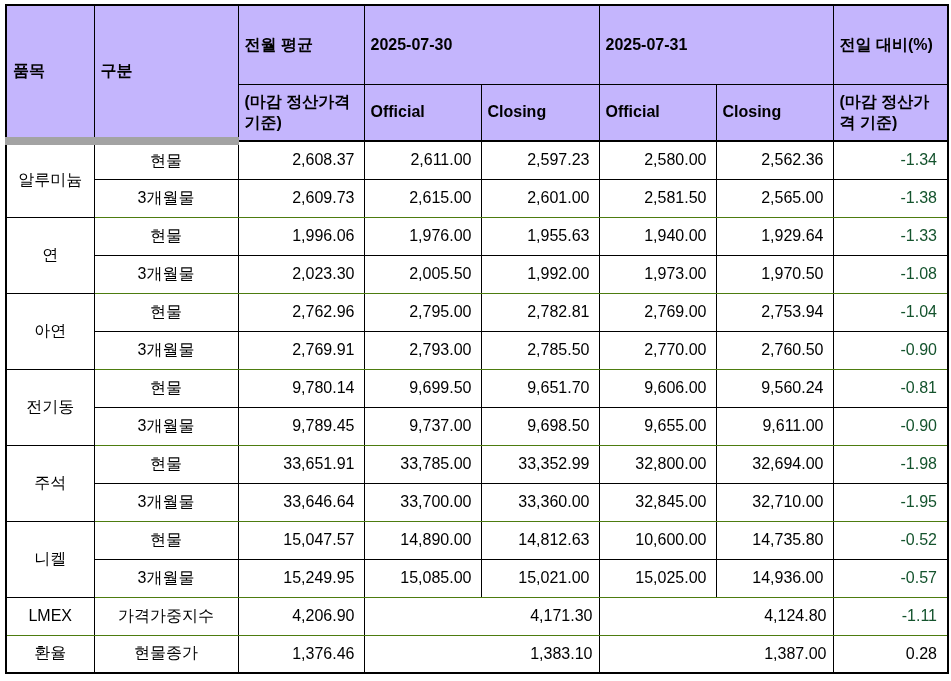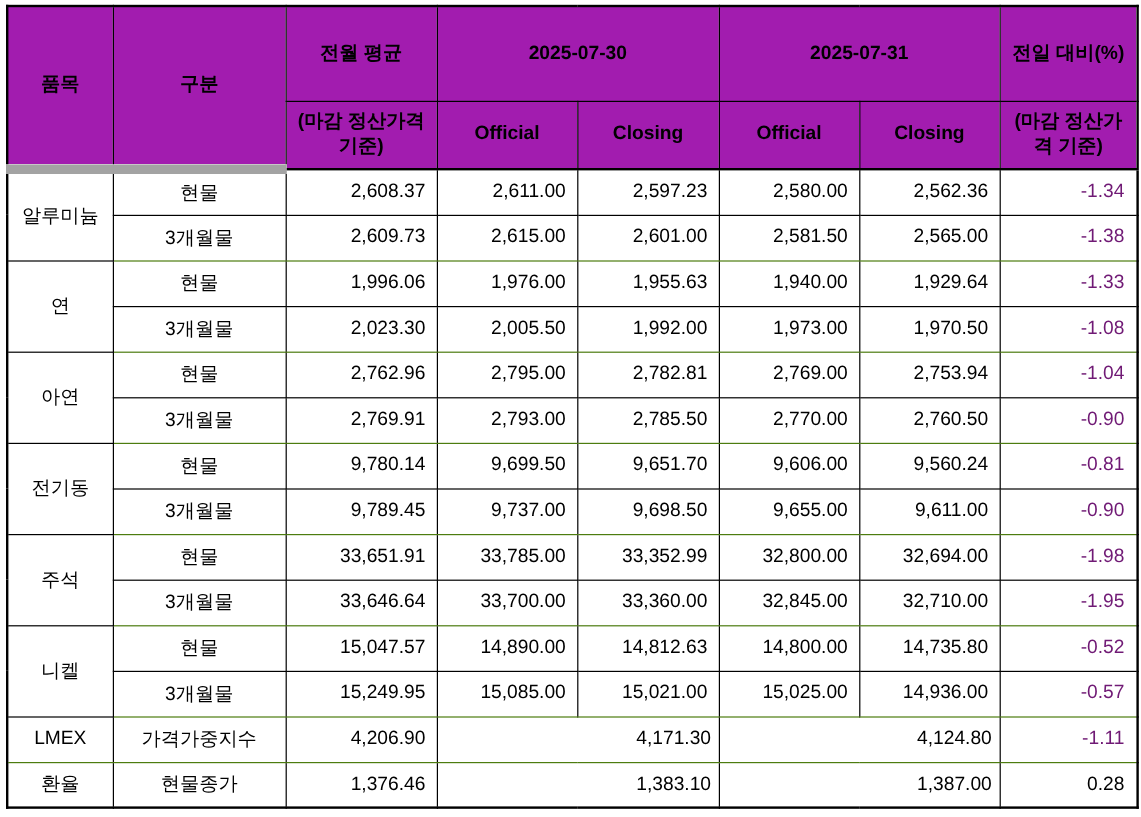--- a/index.html
+++ b/index.html
@@ -18,39 +18,39 @@
     width: 942px;
     border: 2px solid #000000;
   }
   th, td {
     border: 1px solid #000000;
     padding: 0 6px;
     vertical-align: middle;
     overflow: hidden;
   }
   thead th {
-    background: #a21caf;
+    background: #c4b5fd;
     font-weight: bold;
     font-size: 16px;
-    text-align: center;
+    text-align: left;
     line-height: 1.3;
   }
   thead tr.h-row1 th { height: 78px; }
   thead tr.h-row2 th { height: 55px; }
   thead { border-bottom: 2px solid #000000; }
   thead th[rowspan] { border-bottom: 8px solid #a3a3a3; }
   tbody tr { height: 38px; }
   tbody td { font-size: 16px; }
   tbody tr.group-end td { border-bottom: 1px solid #4d7c0f; }
   td.c-item { text-align: center; }
   td.c-cat  { text-align: center; }
   td.num    { text-align: right; padding-right: 9px; }
   td.merged { text-align: right; }
   td.chg    { text-align: right; padding-right: 10px; }
-  td.chg.neg { color: #701a75; }
+  td.chg.neg { color: #14532d; }
   col.w-item { width: 88px; }
   col.w-cat  { width: 144px; }
   col.w-prev { width: 126px; }
   col.w-o1   { width: 117px; }
   col.w-c1   { width: 118px; }
   col.w-o2   { width: 117px; }
   col.w-c2   { width: 117px; }
   col.w-chg  { width: 115px; }
 </style>
 </head>
@@ -186,21 +186,21 @@
       <td class="num">32,710.00</td>
       <td class="chg neg">-1.95</td>
     </tr>
 
     <tr>
       <td rowspan="2" class="c-item">니켈</td>
       <td class="c-cat">현물</td>
       <td class="num">15,047.57</td>
       <td class="num">14,890.00</td>
       <td class="num">14,812.63</td>
-      <td class="num">14,800.00</td>
+      <td class="num">10,600.00</td>
       <td class="num">14,735.80</td>
       <td class="chg neg">-0.52</td>
     </tr>
     <tr class="group-end">
       <td class="c-cat">3개월물</td>
       <td class="num">15,249.95</td>
       <td class="num">15,085.00</td>
       <td class="num">15,021.00</td>
       <td class="num">15,025.00</td>
       <td class="num">14,936.00</td>

